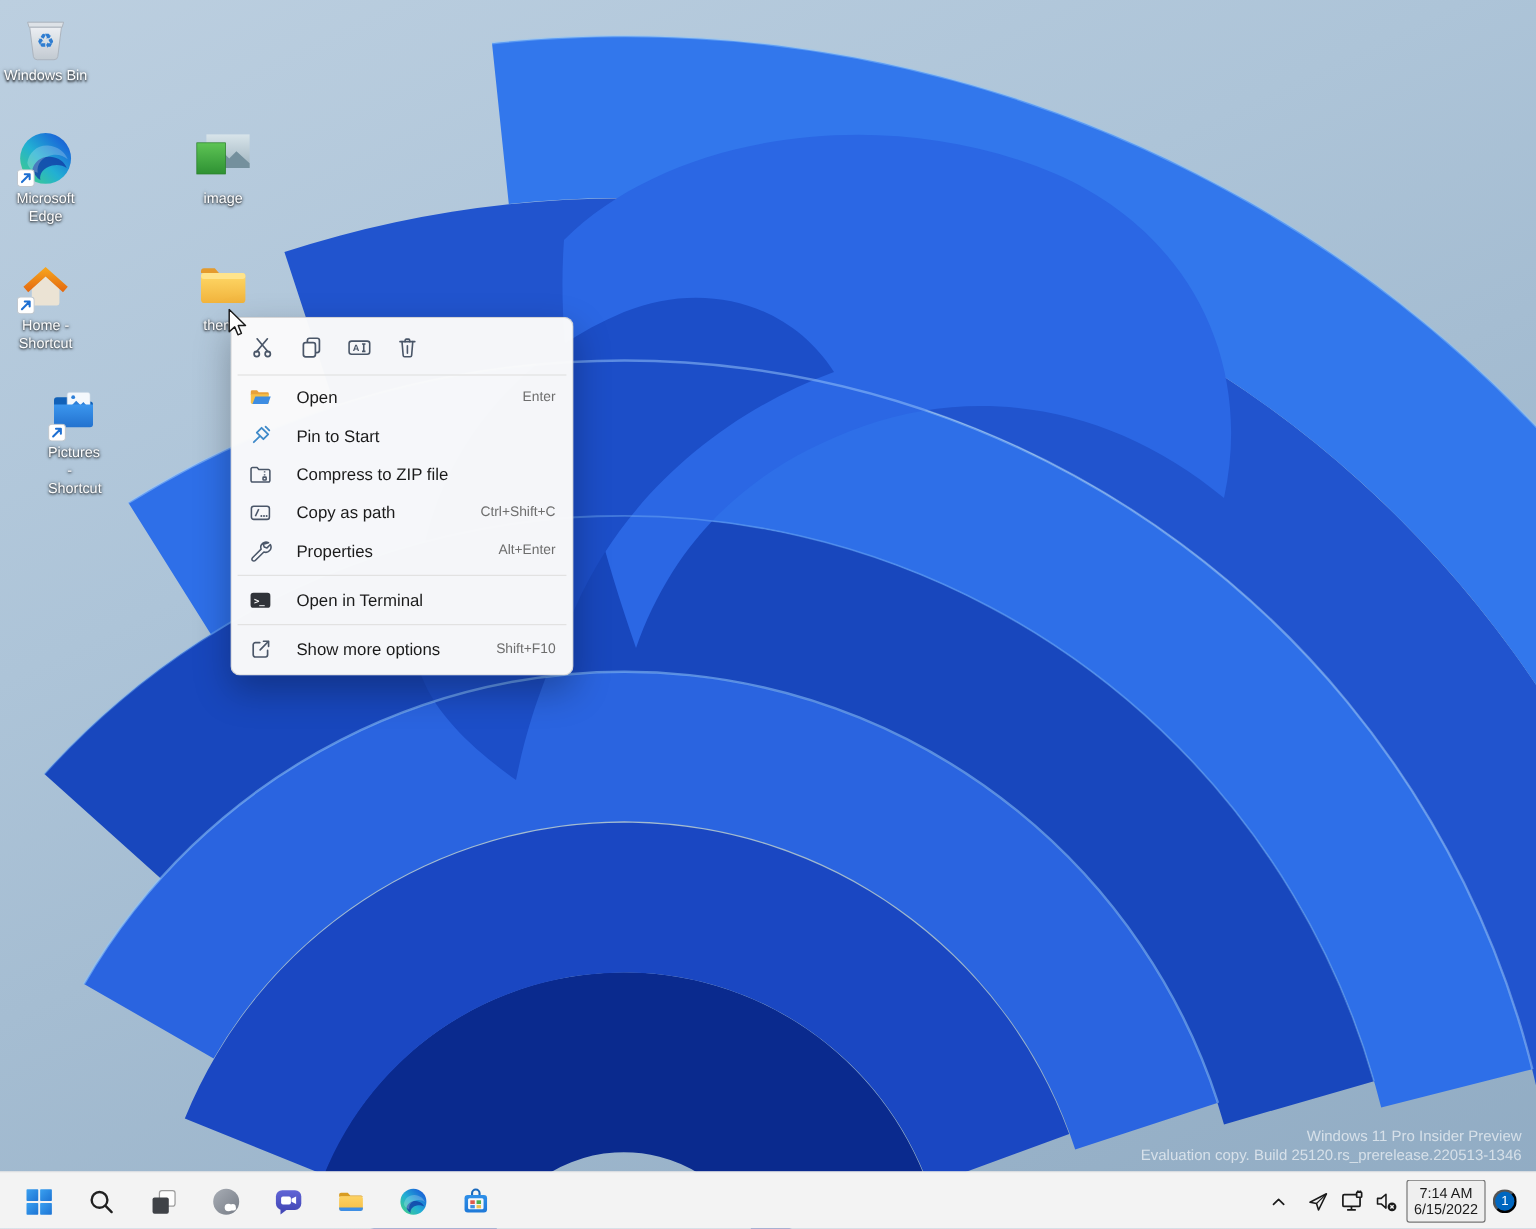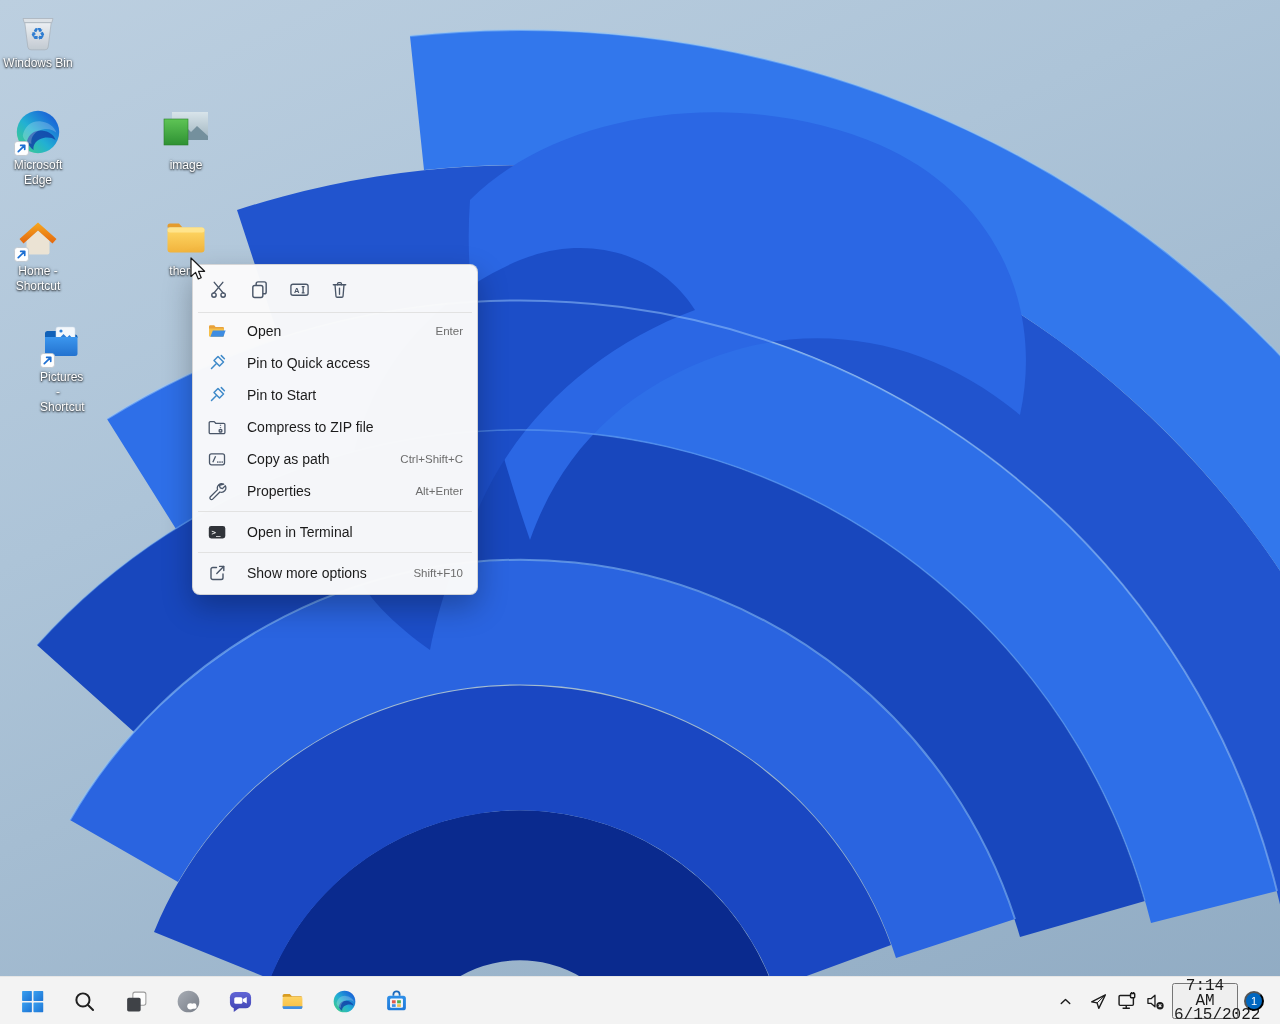--- a/index.html
+++ b/index.html
@@ -38,22 +38,22 @@
 
   
   .taskbar { position:absolute; left:0; bottom:0; width:1280px; height:48px;
              background:#f3f3f3; border-top:1px solid rgba(0,0,0,.05); z-index:60; }
   .tb-btn { position:absolute; top:4px; width:40px; height:40px; border-radius:5px;
             display:flex; align-items:center; justify-content:center; background:transparent; border:none; }
   .tb-btn svg { width:25px; height:25px; }
   .tray-btn { position:absolute; display:flex; align-items:center; justify-content:center;
               background:transparent; border:none; border-radius:4px; }
   .clock { position:absolute; left:1172px; top:6px; width:66px; height:36px;
-           display:flex; flex-direction:column; align-items:flex-start; justify-content:center;
-           font-size:16px; line-height:14.5px; color:#1b1b1b;font-family:Liberation Mono, monospace; }
+           display:flex; flex-direction:column; align-items:center; justify-content:center;
+           font-size:12px; line-height:14.5px; color:#1b1b1b; }
   .badge { position:absolute; left:1244px; top:14px; width:20px; height:20px; border-radius:50%;
            background:#0067c0; color:#fff; font-size:11px; display:flex; align-items:center;
            justify-content:center; }
 
   
   .cursor { position:absolute; left:190px; top:257px; width:17px; height:25px; z-index:100; pointer-events:none; }
 </style>
 </head>
 <body>
 
@@ -194,20 +194,24 @@
             </linearGradient>
           </defs>
         <path d="M5.5 15 V12 a2.5 2.5 0 0 1 2.5-2.5 h9 l3.5 4 H5.5 Z" fill="#e49b2d"></path>
         <rect x="5.5" y="13.5" width="37" height="25" rx="3" fill="url(#fg)"></rect>
         <rect x="5.5" y="13.5" width="37" height="5" rx="2.5" fill="#ffe48c"></rect>
       </svg>
     </div>
     <div class="lbl">theme</div>
   </div>
 
+  <div class="watermark">
+    <div>Windows 11 Pro Insider Preview</div>
+    <div>Evaluation copy. Build 25120.rs_prerelease.220513-1346</div>
+  </div>
 </div>
 
 <div class="ctx">
   <div class="qa-row">
     <button class="qa-btn" title="Cut">
       <svg viewBox="0 0 22 22">
           <g fill="none" stroke="#4a5668" stroke-width="1.5" stroke-linecap="round">
             <path d="M5.5 3.5 L15 14.8 M14.5 3.5 L5 14.8"></path>
             <circle cx="5.2" cy="16.8" r="2.3"></circle>
             <circle cx="14.8" cy="16.8" r="2.3"></circle>
@@ -249,33 +253,20 @@
       <svg viewBox="0 0 20 20">
           <path d="M2 5.5 a1.2 1.2 0 0 1 1.2-1.2 h4 l1.4 1.6 h7.2 a1.2 1.2 0 0 1 1.2 1.2 v1 H2 Z" fill="#e9a23b"></path>
           <path d="M2 7.5 h15 v7 a1.2 1.2 0 0 1 -1.2 1.2 H3.2 A1.2 1.2 0 0 1 2 14.5 Z" fill="#f6c04a"></path>
           <path d="M3.4 15.7 L5.8 9.5 h12.8 l-2.2 6.2 Z" fill="#3e8de2"></path>
         </svg>
     </span>
     <span class="mi-label">Open</span>
     <span class="mi-sc">Enter</span>
   </div>
 
-  <div class="mi">
-    <span class="mi-ic">
-      <svg viewBox="0 0 20 20">
-          <g fill="none" stroke="#3f8ac9" stroke-width="1.5" stroke-linecap="round" stroke-linejoin="round">
-            <path d="M11 3.5 L16.5 9 L12.5 13 L7 7.5 Z"></path>
-            <path d="M9.2 10.8 L4.5 15.5"></path>
-            <path d="M14.3 2.6 L17.4 5.7"></path>
-          </g>
-        </svg>
-    </span>
-    <span class="mi-label">Pin to Quick access</span>
-    <span class="mi-sc"></span>
-  </div>
 
   <div class="mi">
     <span class="mi-ic">
       <svg viewBox="0 0 20 20">
           <g fill="none" stroke="#3f8ac9" stroke-width="1.5" stroke-linecap="round" stroke-linejoin="round">
             <path d="M11 3.5 L16.5 9 L12.5 13 L7 7.5 Z"></path>
             <path d="M9.2 10.8 L4.5 15.5"></path>
             <path d="M14.3 2.6 L17.4 5.7"></path>
           </g>
         </svg>

